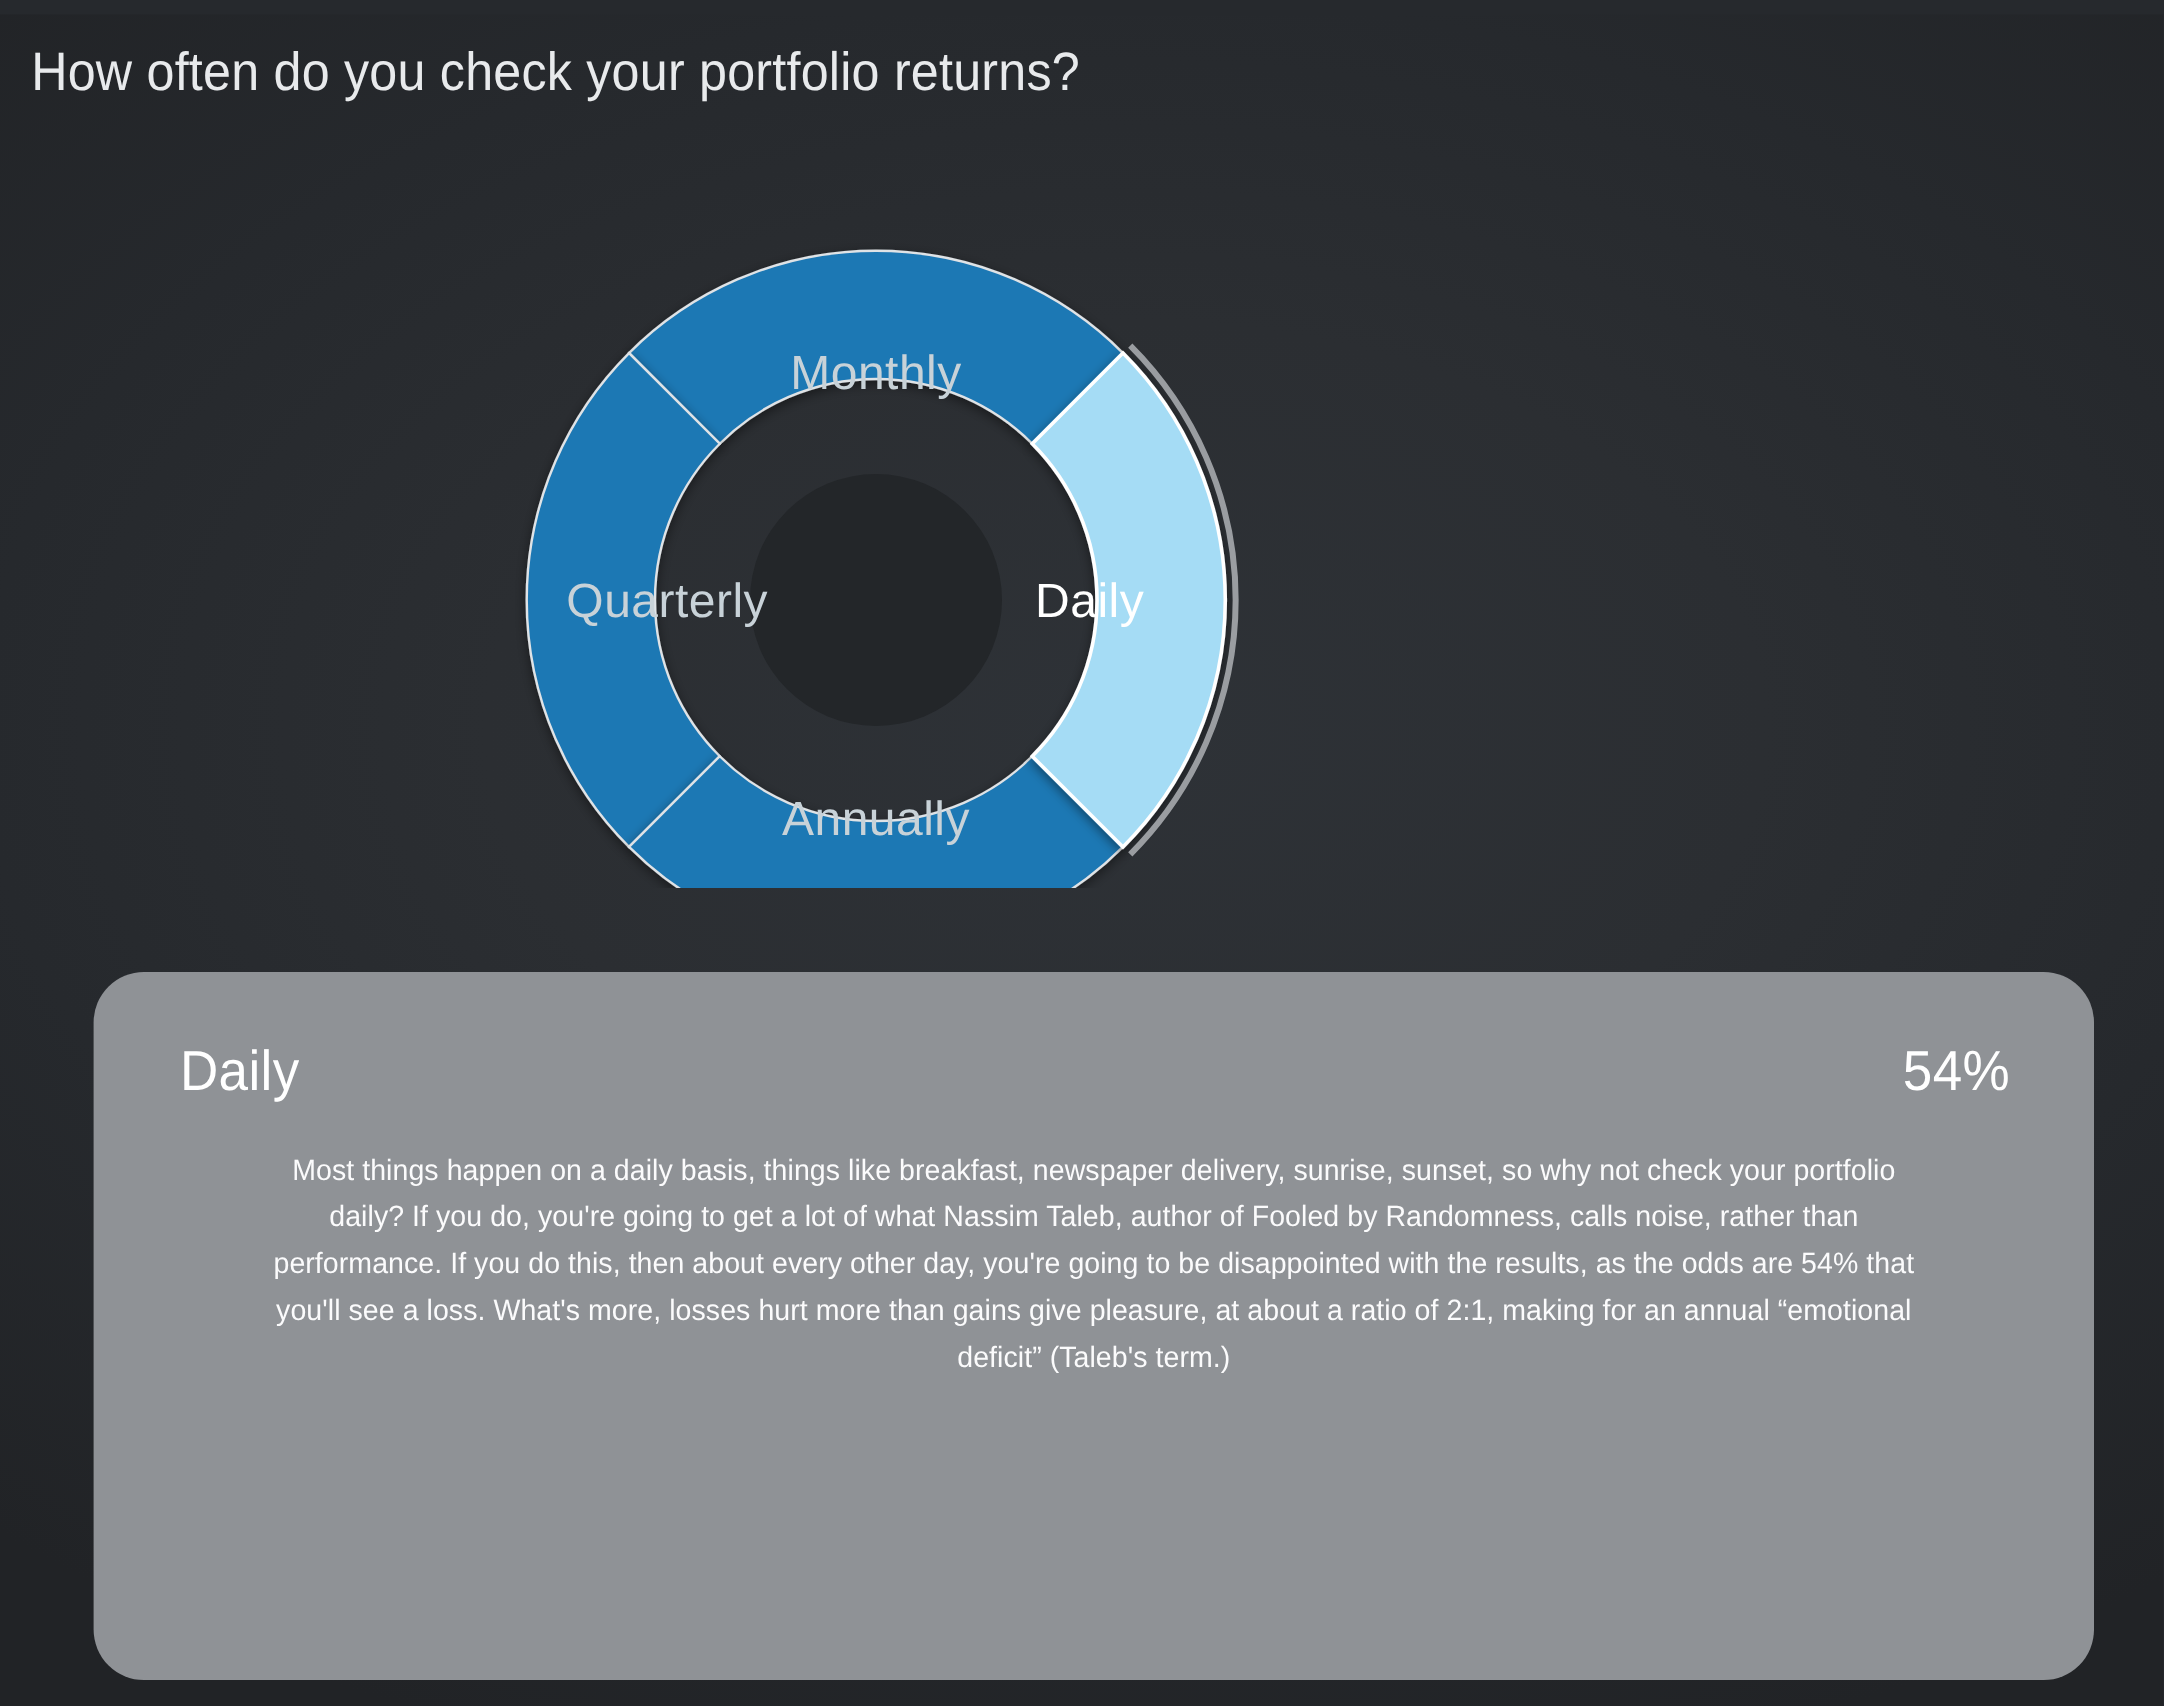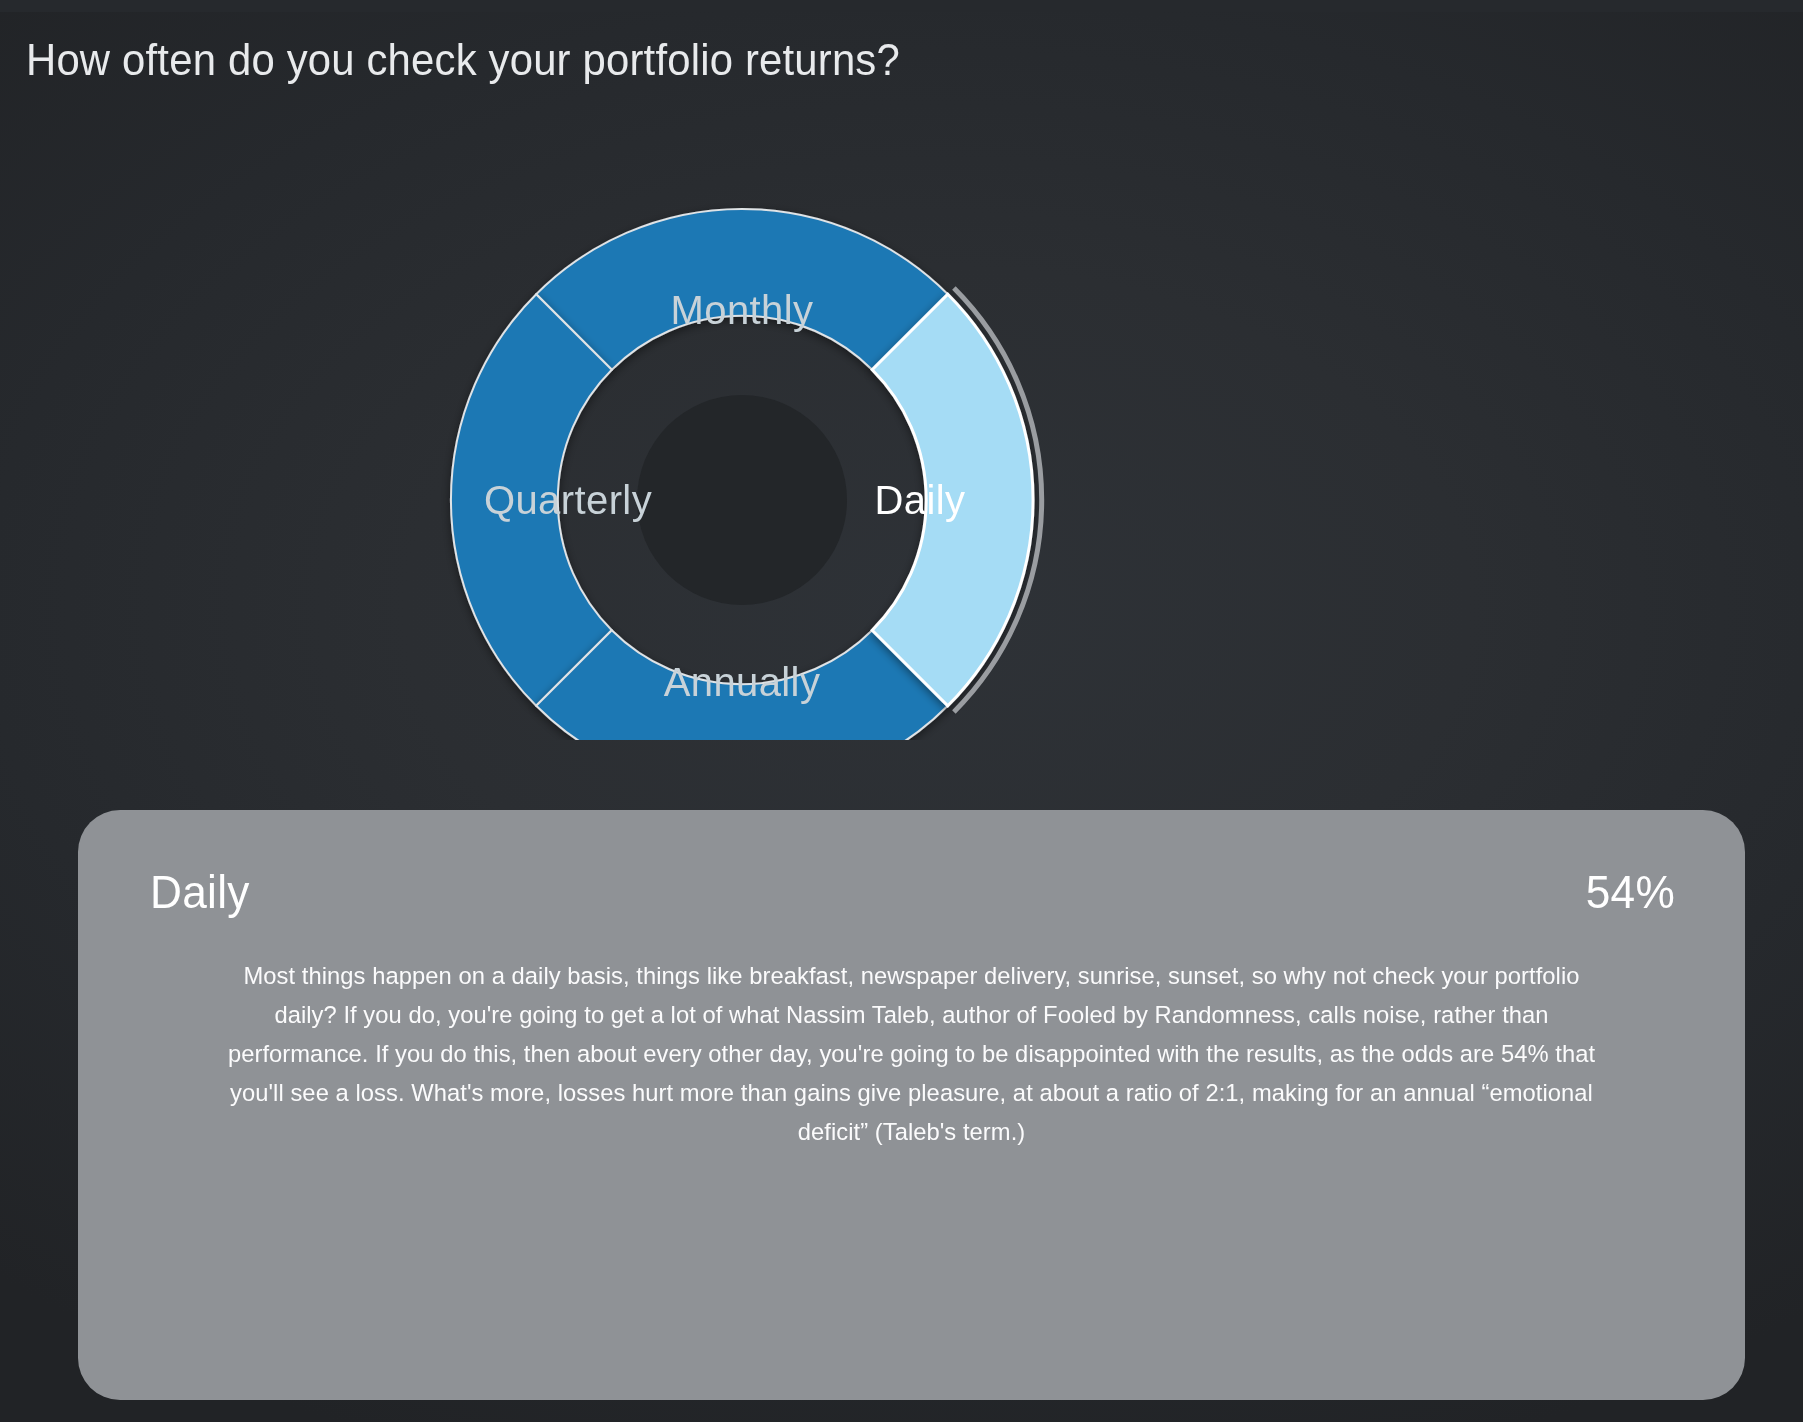--- a/index.html
+++ b/index.html
@@ -39,21 +39,21 @@
     color: #e8eaec;
     font-stretch: condensed;
     transform: scaleX(0.93);
     transform-origin: left center;
     white-space: nowrap;
   }
 
   
   #chart-wrap {
     position: absolute;
-    left: 16px;
+    left: 4px;
     top: 108px;
     width: 1452px;
     height: 680px;
     padding-left: 23px;
   }
   #donut-svg {
     position: absolute;
     left: 50%;
     top: 0;
     transform: translateX(-50%);

